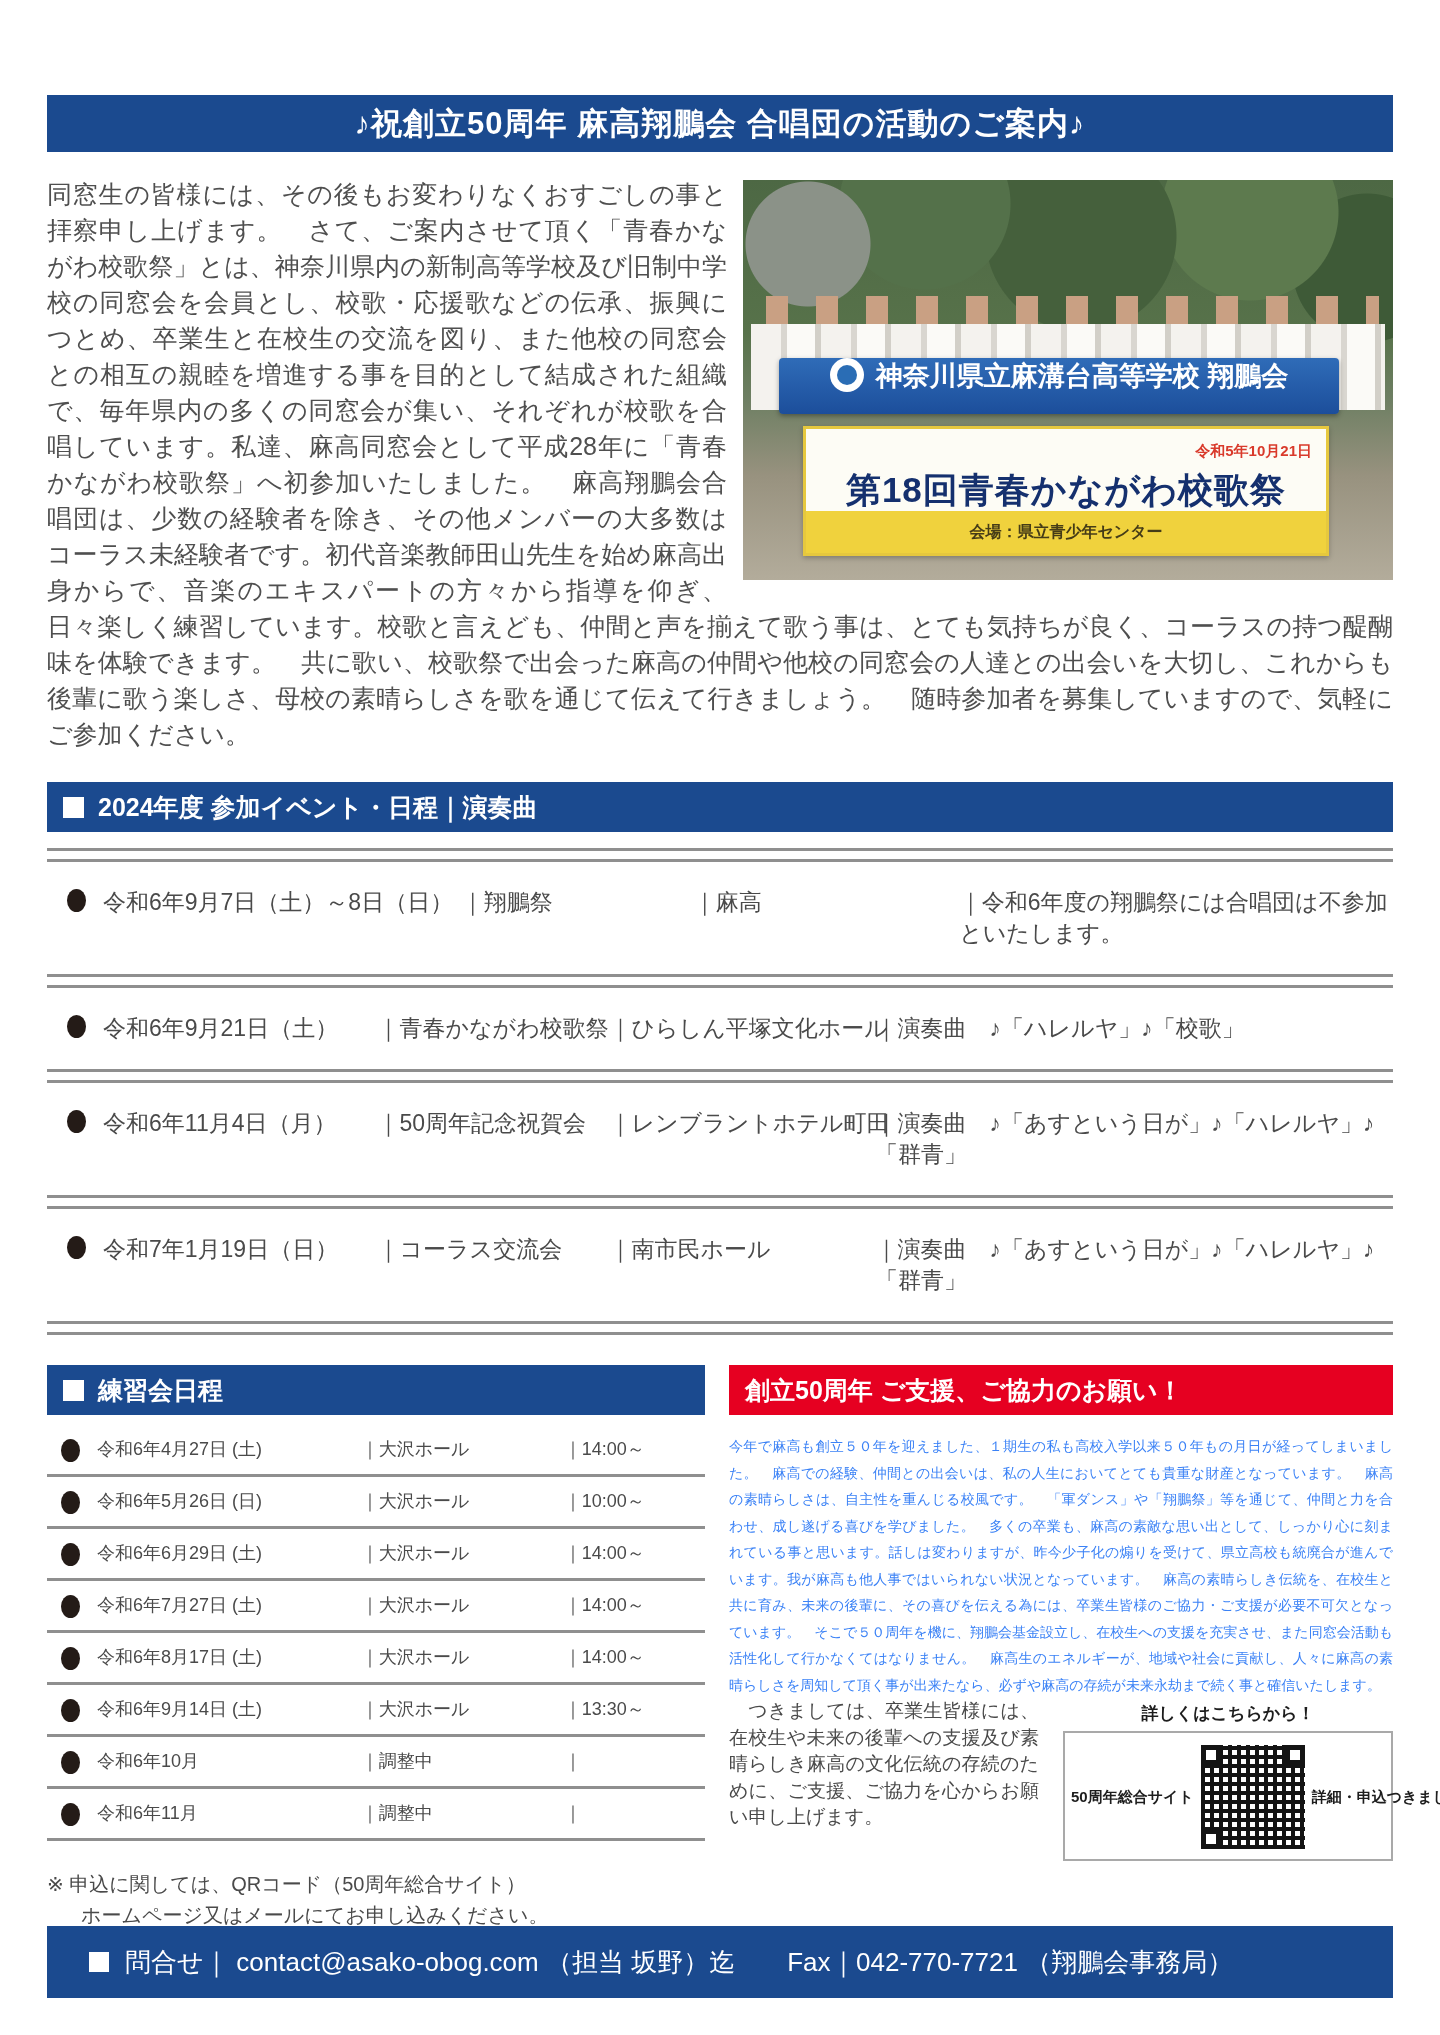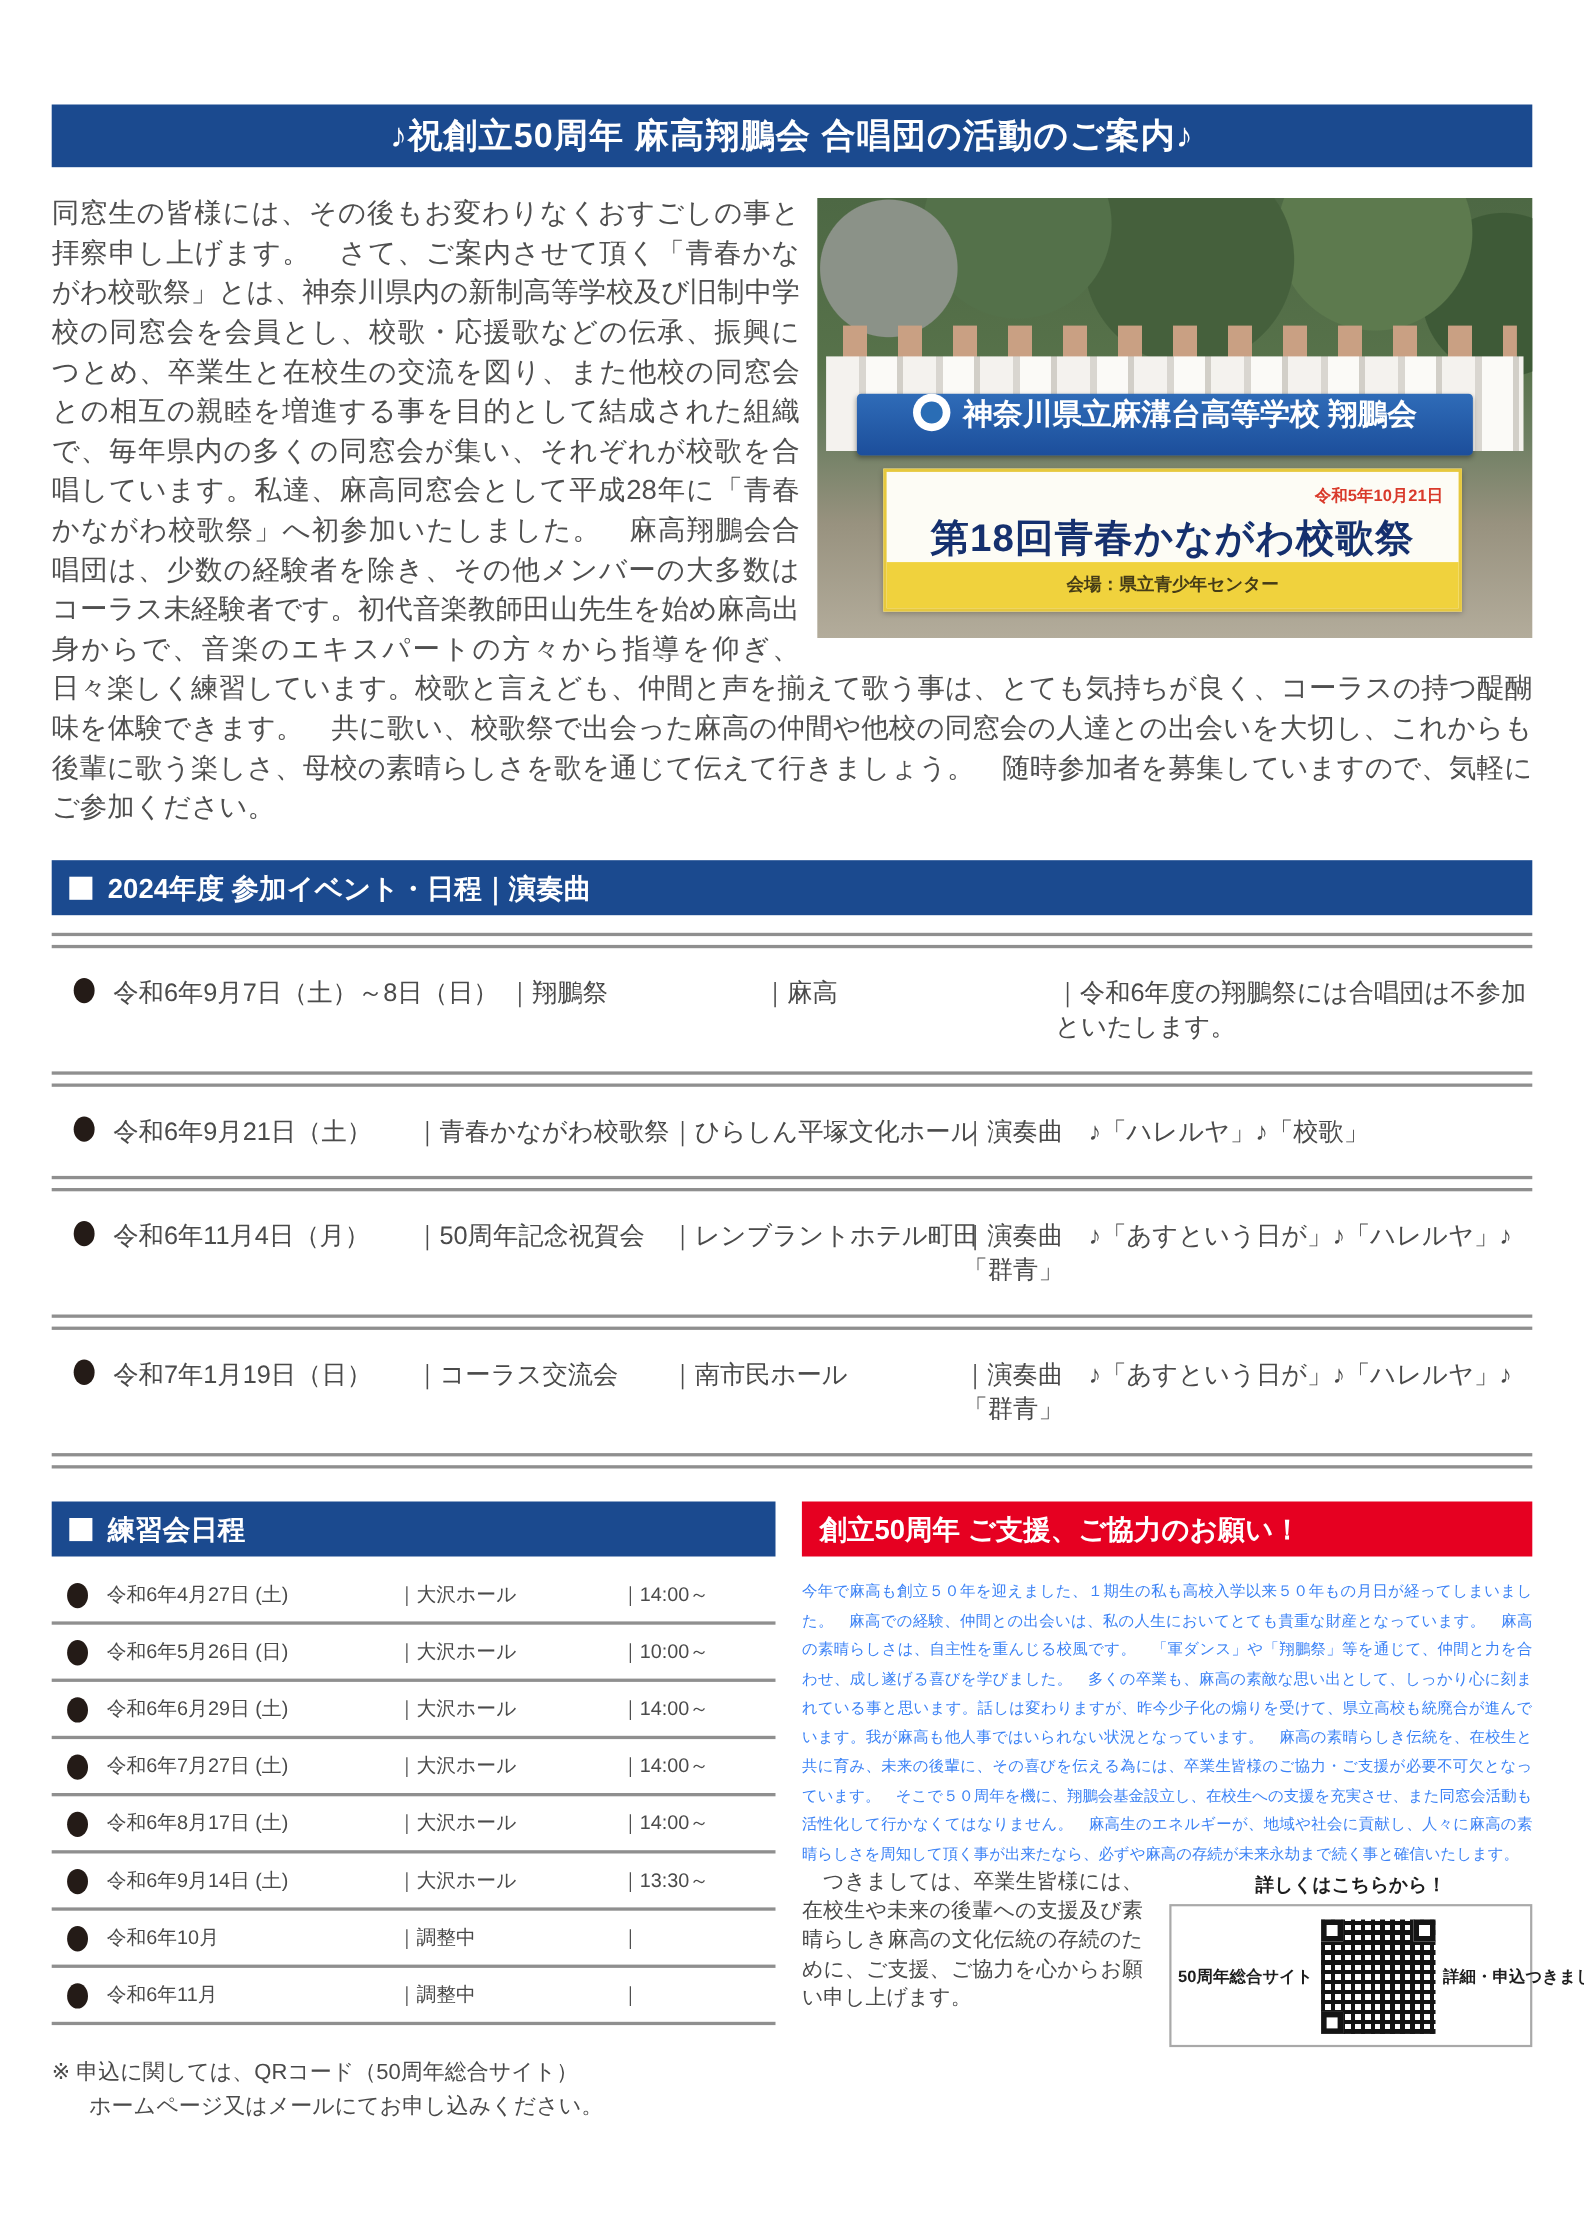--- a/index.html
+++ b/index.html
@@ -305,14 +305,18 @@
               </div>
               <div class="qr-label">支援金窓口</div>
             </div>
           </div>
         </div>
       </div>
     </div>
 
   </div>
 
+  <div class="footer">
+    <span class="sq"></span>
+    <span>問合せ｜ contact@asako-obog.com （担当 坂野）迄　　Fax｜042-770-7721 （翔鵬会事務局）</span>
+  </div>
 
 </div>
 
 </body></html>

